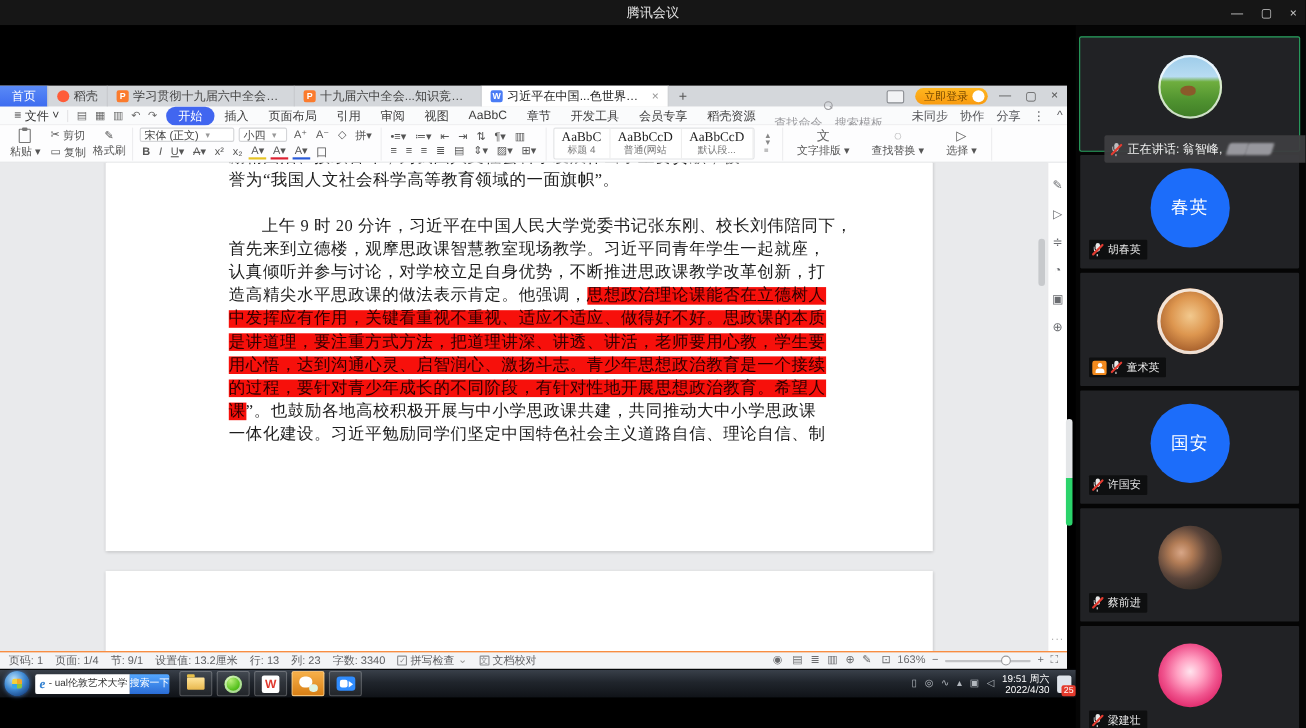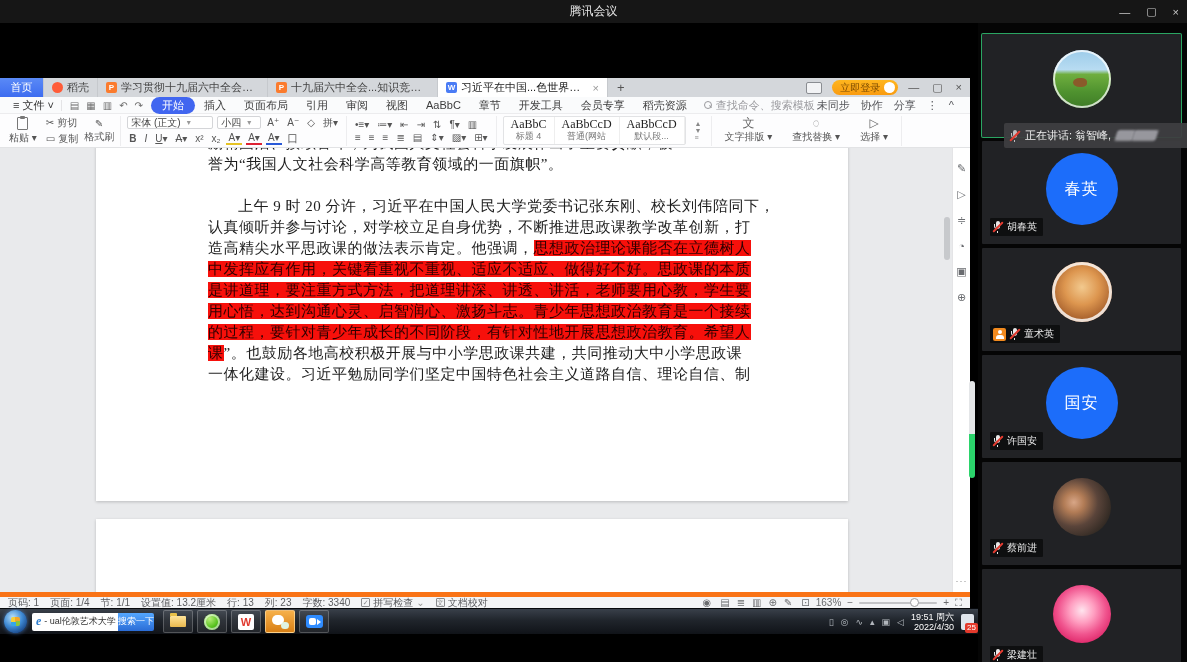--- a/index.html
+++ b/index.html
@@ -38,25 +38,25 @@
                 border-radius:9px; height:15px; padding:0 3px 0 8px; font-size:10px; }
   .login-pill .avatar-dot { width:11px; height:11px; border-radius:50%; background:#fff; }
   .wps-win-controls { display:flex; gap:13px; color:#555; font-size:11px; }
 
   .menubar { position:relative; height:17px; background:#fafbfc; display:flex; align-items:center; font-size:11px;
              color:#3c3c3c; border-bottom:1px solid #ececee; padding-left:6px; }
   .file-btn { display:flex; align-items:center; gap:3px; padding:0 7px; color:#333; }
   .mini-tools { display:flex; gap:7px; color:#6a6a6a; font-size:10px; padding:0 8px; border-left:1px solid #e4e4e6; }
   .menu-item { padding:1px 9px; white-space:nowrap; }
   .menu-item.active { background:#4166f0; color:#fff; border-radius:9px; padding:1px 11px; }
-  .menu-search { display:flex; align-items:center; gap:4px; color:#9a9a9e; margin-left:8px; }
+  .menu-search { display:flex; align-items:center; gap:4px; color:#9a9a9e; margin-left:8px;flex-direction:column; }
   .mag { position:relative; width:8px; height:8px; }
   .mag::before { content:""; position:absolute; left:0; top:0; width:6px; height:6px; border:1px solid #9a9a9e; border-radius:50%; }
   .mag::after { content:""; position:absolute; left:5px; top:5px; width:3px; height:1px; background:#9a9a9e; transform:rotate(45deg); }
-  .menubar-right { margin-left:auto; display:flex; align-items:center; gap:11px; padding-right:16px; color:#55565a; }
+  .menubar-right { margin-left:auto; display:flex; align-items:center; gap:11px; padding-right:4px; color:#55565a; }
   .menubar-right .mr { display:flex; align-items:center; gap:3px; }
 
   .ribbon { position:relative; height:34px; background:#fdfdfe; border-bottom:1px solid #e2e3e5; display:flex;
             align-items:center; font-size:10px; color:#555; }
   .rgroup { display:flex; align-items:center; height:30px; padding:0 6px; border-right:1px solid #ededef; gap:6px; }
   .vstack { display:flex; flex-direction:column; align-items:center; justify-content:center; gap:1px; }
   .paste-big { display:flex; flex-direction:column; align-items:center; gap:1px; padding:0 3px; }
   .clipb { width:11px; height:13px; border:1px solid #777; border-radius:1px; position:relative; background:#fdfdfe; }
   .clipb::before { content:""; position:absolute; left:2px; top:-2px; width:5px; height:3px; background:#777; border-radius:1px; }
   .two-rows { display:flex; flex-direction:column; gap:2px; font-size:10px; }
@@ -85,21 +85,21 @@
   .doctext { position:absolute; left:112px; top:5px; width:532px; color:#1d1d1d;
              font-family:"Liberation Serif","DejaVu Serif",serif; font-size:15px; line-height:21px; letter-spacing:0.5px; }
   .docline { white-space:nowrap; height:21px; }
   .docline.indent { text-indent:2em; }
   .docline .hl { background:#f7100b; color:#300000; }
   .vscroll { position:absolute; left:944px; top:69px; width:6px; height:43px; background:#c7c9cc; border-radius:3px; }
   .side-tools { position:absolute; left:952px; top:70px; width:18px; height:444px; background:#fff; border-left:1px solid #e4e4e6;
                 display:flex; flex-direction:column; align-items:center; padding-top:14px; gap:13px; color:#6a6c70; font-size:11px; }
   .side-tools .dots { margin-top:auto; margin-bottom:6px; font-size:9px; color:#888; letter-spacing:1px; }
 
-  .statusbar { position:absolute; left:0; top:514px; width:970px; height:16px; background:#f3f4f6; border-top:5px solid #f97316;
+  .statusbar { position:absolute; left:0; top:514px; width:970px; height:16px; background:#f3f4f6; border-top:1px solid #f97316;
                display:flex; align-items:center; font-size:10px; color:#5c5d60; padding:0 8px; }
   .statusbar .seg { margin-right:11px; white-space:nowrap; }
   .statusbar .sbtn { display:flex; align-items:center; gap:3px; margin-right:11px; white-space:nowrap; }
   .statusbar .boxic { display:inline-flex; width:9px; height:9px; border:1px solid #8a8b8e; border-radius:1px;
                       font-size:7px; align-items:center; justify-content:center; color:#8a8b8e; }
   .status-right { margin-left:auto; display:flex; align-items:center; gap:9px; color:#6a6b6e; }
   .viewics { display:flex; gap:7px; font-size:10px; }
   .zoomwrap { display:flex; align-items:center; gap:6px; }
   .slider { position:relative; width:78px; height:2px; background:#c3c4c7; border-radius:1px; }
   .slider .knob { position:absolute; left:65%; top:-4px; width:9px; height:9px; border:1px solid #9a9b9e; border-radius:50%; background:#fdfdfd; }
@@ -369,20 +369,21 @@
           </div>
       </div>
 
       <div class="docarea">
         <div class="page page1">
           <div class="doctext" id="doctext">
               <div class="docline" style="margin-top: 0px;"><span>励精图治、接续奋斗，为我国人文社会科学发展作出了重要贡献，被</span></div>
               <div class="docline"><span>誉为“我国人文社会科学高等教育领域的一面旗帜”。</span></div>
               <div class="docline"></div>
               <div class="docline indent"><span>上午 9 时 20 分许，习近平在中国人民大学党委书记张东刚、校长刘伟陪同下，</span></div>
+              <div class="docline"><span>首先来到立德楼，观摩思政课智慧教室现场教学。习近平同青年学生一起就座，</span></div>
               <div class="docline"><span>认真倾听并参与讨论，对学校立足自身优势，不断推进思政课教学改革创新，打</span></div>
               <div class="docline"><span>造高精尖水平思政课的做法表示肯定。他强调，</span><span class="hl">思想政治理论课能否在立德树人</span></div>
               <div class="docline"><span class="hl">中发挥应有作用，关键看重视不重视、适应不适应、做得好不好。思政课的本质</span></div>
               <div class="docline"><span class="hl">是讲道理，要注重方式方法，把道理讲深、讲透、讲活，老师要用心教，学生要</span></div>
               <div class="docline"><span class="hl">用心悟，达到沟通心灵、启智润心、激扬斗志。青少年思想政治教育是一个接续</span></div>
               <div class="docline"><span class="hl">的过程，要针对青少年成长的不同阶段，有针对性地开展思想政治教育。希望人</span></div>
               <div class="docline"><span class="hl">课</span><span>”。也鼓励各地高校积极开展与中小学思政课共建，共同推动大中小学思政课</span></div>
               <div class="docline"><span>一体化建设。习近平勉励同学们坚定中国特色社会主义道路自信、理论自信、制</span></div>
             </div>
         </div>
@@ -396,21 +397,21 @@
         <span>◔</span>
         <span>▣</span>
         <span>⊕</span>
         <span class="dots">···</span>
       </div>
 
       <div class="statusbar">
         <span id="status-segments" style="display:flex;">
             <span class="seg">页码: 1</span>
             <span class="seg">页面: 1/4</span>
-            <span class="seg">节: 1/1</span>
+            <span class="seg">节: 9/1</span>
             <span class="seg">设置值: 13.2厘米</span>
             <span class="seg">行: 13</span>
             <span class="seg">列: 23</span>
             <span class="seg">字数: 3340</span>
           </span>
         <span class="sbtn">
           <span class="boxic">✓</span>
           <span>拼写检查</span>
             <span style="color:#999;">⌄</span>
           </span>

